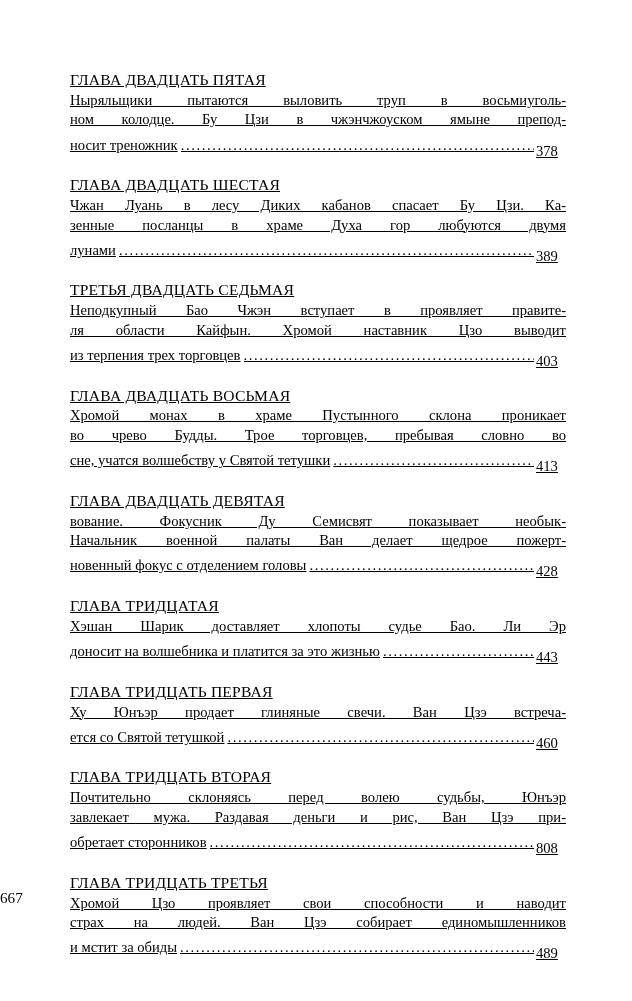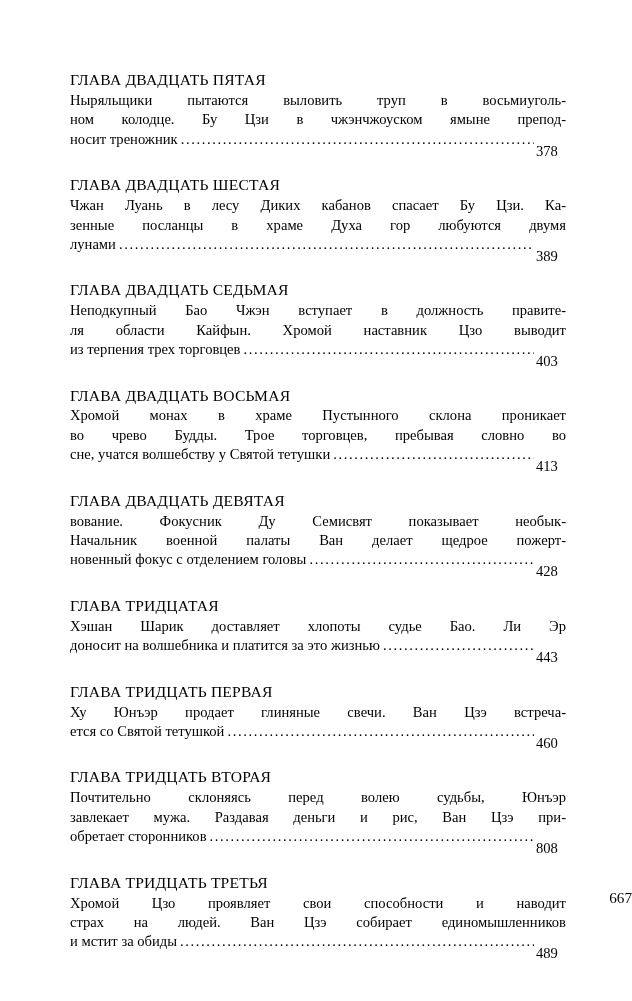--- a/index.html
+++ b/index.html
@@ -16,20 +16,21 @@
   }
   .page {
     position: relative;
     width: 632px;
     height: 1001px;
     box-sizing: border-box;
     padding: 70px 68px 0 70px;
   }
   .toc {
     width: 496px;
+    text-decoration: underline;
   }
   .entry {
     margin-bottom: 14px;
   }
   .entry-title {
     font-size: 15.6px;
     letter-spacing: 0.2px;
     line-height: 1.28;
     margin-bottom: 1px;
     white-space: nowrap;
@@ -40,21 +41,21 @@
     text-align: justify;
     text-align-last: justify;
     hyphens: manual;
   }
   .desc-line {
     display: block;
   }
   
   .lastline {
     display: flex;
-    align-items: flex-start;
+    align-items: center;
     width: 100%;
   }
   .lastline .txt {
     white-space: pre;
     flex: 0 0 auto;
   }
   .lastline .leader {
     flex: 1 1 auto;
     overflow: hidden;
     white-space: nowrap;
@@ -71,21 +72,21 @@
     text-align: right;
     min-width: 30px;
     font-size: 14.6px;
     margin-top: 12px;
   }
   .folio {
     position: absolute;
     left: 0;
     right: 0;
     top: 889px;
-    text-align: right;
+    text-align: left;
     font-size: 15.2px;
   }
 </style>
 </head>
 <body>
 
 <div class="page">
   <div class="toc" id="toc-root">
       <div class="entry">
         <div class="entry-title">ГЛАВА ДВАДЦАТЬ ПЯТАЯ</div>
@@ -105,23 +106,23 @@
           <span class="desc-line">Чжан Луань в лесу Диких кабанов спасает Бу Цзи. Ка-</span>
           <span class="desc-line">зенные посланцы в храме Духа гор любуются двумя</span>
           <div class="lastline">
             <span class="txt">лунами</span>
             <span class="leader"></span>
             <span class="pageno">389</span>
           </div>
         </div>
       </div>
       <div class="entry">
-        <div class="entry-title">ГЛАВА ДВАДЦАТЬ СЕДЬМАЯ</div>
-        <div class="entry-body">
-          <span class="desc-line">Неподкупный Бао Чжэн вступает в должность правите-</span>
+        <div class="entry-title">ТРЕТЬЯ ДВАДЦАТЬ СЕДЬМАЯ</div>
+        <div class="entry-body">
+          <span class="desc-line">Неподкупный Бао Чжэн вступает в проявляет правите-</span>
           <span class="desc-line">ля области Кайфын. Хромой наставник Цзо выводит</span>
           <div class="lastline">
             <span class="txt">из терпения трех торговцев</span>
             <span class="leader"></span>
             <span class="pageno">403</span>
           </div>
         </div>
       </div>
       <div class="entry">
         <div class="entry-title">ГЛАВА ДВАДЦАТЬ ВОСЬМАЯ</div>

